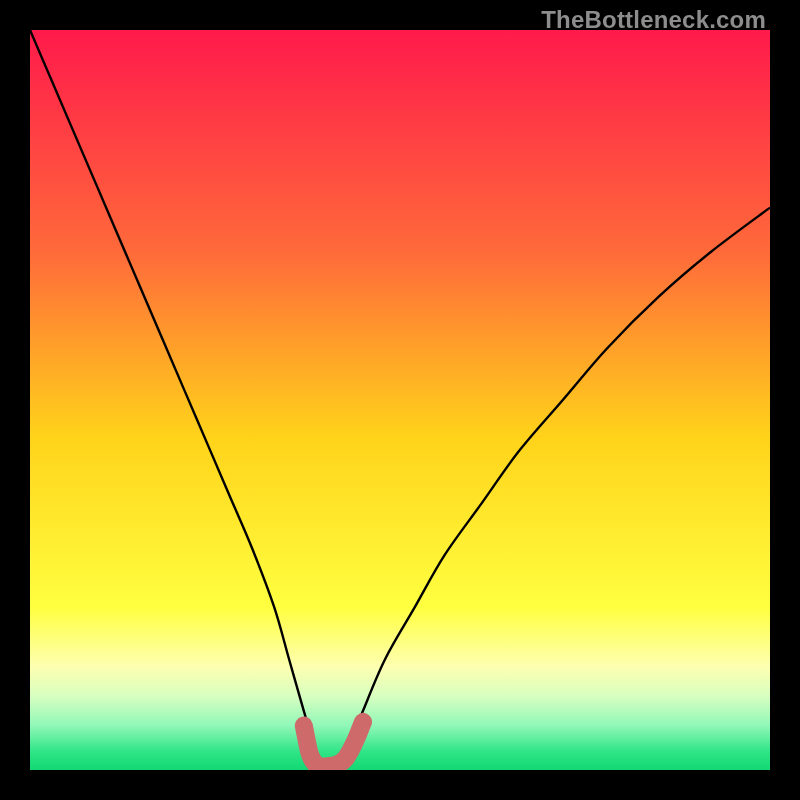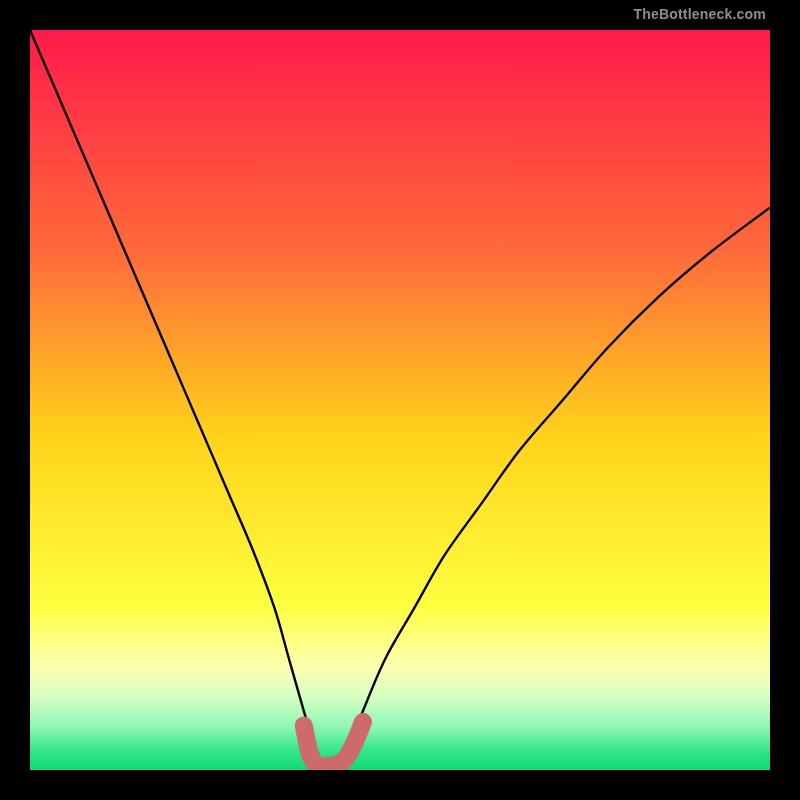--- a/index.html
+++ b/index.html
@@ -23,21 +23,21 @@
     left: 0;
     top: 0;
     width: 740px;
     height: 740px;
   }
   .watermark {
     position: absolute;
     top: 6px;
     right: 34px;
     font-family: Arial, Helvetica, sans-serif;
-    font-size: 14px;
+    font-size: 24px;
     font-weight: 600;
     color: #8d8d8d;
     letter-spacing: 0.2px;
   }
 </style>
 </head>
 <body>
 
 <div class="frame">
   <svg class="plot" viewBox="0 0 740 740" preserveAspectRatio="none">

